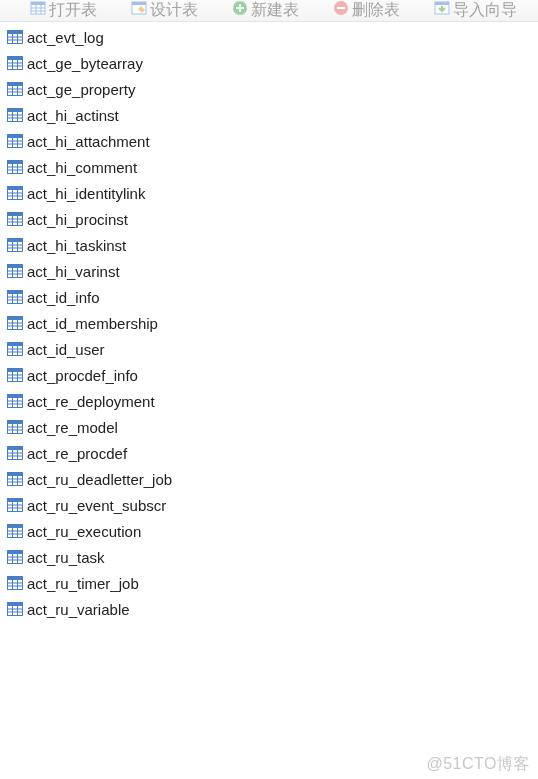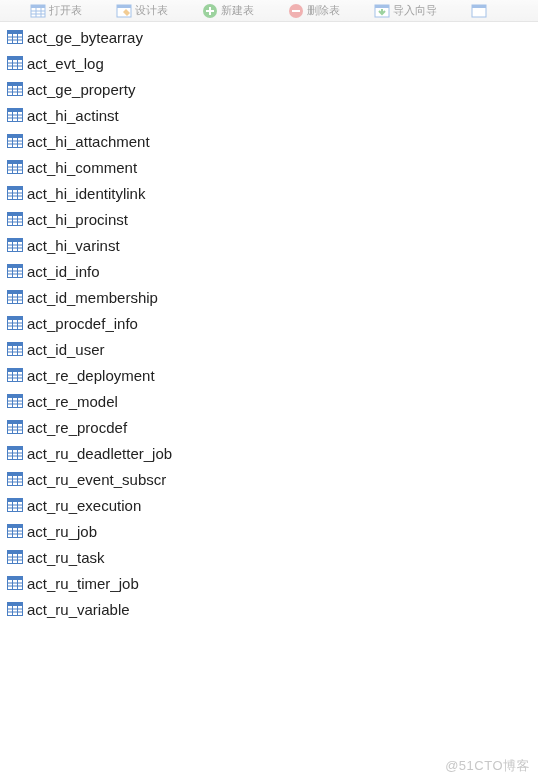--- a/index.html
+++ b/index.html
@@ -24,23 +24,22 @@
       align-items: center;
       gap: 8px;
       padding: 0 4px;
       overflow: hidden;
       white-space: nowrap;
       opacity: 0.55;
       filter: blur(0.4px);
     }
     .toolbar-item {
       display: flex;
-      align-items: center;
       gap: 3px;
-      font-size: 11px;
+      font-size: 16px;
       color: #555;
       padding-left: 26px;
     }
     .toolbar-icon {
       width: 16px;
       height: 16px;
       display: inline-flex;
       align-items: center;
       justify-content: center;
     }
@@ -64,21 +63,21 @@
     }
     .table-label {
       font-size: 15px;
       color: #222;
       font-family: "SimSun", "Microsoft YaHei", sans-serif;
     }
     .watermark {
       position: absolute;
       bottom: 4px;
       right: 8px;
-      font-size: 13px;
+      font-size: 16px;
       color: #c8c8c8;
       letter-spacing: 0.5px;
     }
   </style>
 </head>
 <body>
 
 <div class="toolbar">
   <div class="toolbar-item">
     <span class="toolbar-icon">
@@ -147,46 +146,46 @@
       <span class="table-icon">
         <svg width="18" height="18" viewBox="0 0 18 18">
   <rect x="1.5" y="2.5" width="15" height="13" fill="#ffffff" stroke="#4a7fc4" stroke-width="1"></rect>
   <rect x="1.5" y="2.5" width="15" height="3.5" fill="#4a7fc4"></rect>
   <line x1="1.5" y1="9" x2="16.5" y2="9" stroke="#4a7fc4" stroke-width="1"></line>
   <line x1="1.5" y1="12" x2="16.5" y2="12" stroke="#4a7fc4" stroke-width="1"></line>
   <line x1="6.5" y1="6" x2="6.5" y2="15.5" stroke="#4a7fc4" stroke-width="1"></line>
   <line x1="11.5" y1="6" x2="11.5" y2="15.5" stroke="#4a7fc4" stroke-width="1"></line>
 </svg>
       </span>
+      <span class="table-label">act_evt_log</span>
+    </div>
+    <div class="table-item">
+      <span class="table-icon">
+        <svg width="18" height="18" viewBox="0 0 18 18">
+  <rect x="1.5" y="2.5" width="15" height="13" fill="#ffffff" stroke="#4a7fc4" stroke-width="1"></rect>
+  <rect x="1.5" y="2.5" width="15" height="3.5" fill="#4a7fc4"></rect>
+  <line x1="1.5" y1="9" x2="16.5" y2="9" stroke="#4a7fc4" stroke-width="1"></line>
+  <line x1="1.5" y1="12" x2="16.5" y2="12" stroke="#4a7fc4" stroke-width="1"></line>
+  <line x1="6.5" y1="6" x2="6.5" y2="15.5" stroke="#4a7fc4" stroke-width="1"></line>
+  <line x1="11.5" y1="6" x2="11.5" y2="15.5" stroke="#4a7fc4" stroke-width="1"></line>
+</svg>
+      </span>
       <span class="table-label">act_ge_bytearray</span>
     </div>
     <div class="table-item">
       <span class="table-icon">
         <svg width="18" height="18" viewBox="0 0 18 18">
   <rect x="1.5" y="2.5" width="15" height="13" fill="#ffffff" stroke="#4a7fc4" stroke-width="1"></rect>
   <rect x="1.5" y="2.5" width="15" height="3.5" fill="#4a7fc4"></rect>
   <line x1="1.5" y1="9" x2="16.5" y2="9" stroke="#4a7fc4" stroke-width="1"></line>
   <line x1="1.5" y1="12" x2="16.5" y2="12" stroke="#4a7fc4" stroke-width="1"></line>
   <line x1="6.5" y1="6" x2="6.5" y2="15.5" stroke="#4a7fc4" stroke-width="1"></line>
   <line x1="11.5" y1="6" x2="11.5" y2="15.5" stroke="#4a7fc4" stroke-width="1"></line>
 </svg>
       </span>
-      <span class="table-label">act_evt_log</span>
-    </div>
-    <div class="table-item">
-      <span class="table-icon">
-        <svg width="18" height="18" viewBox="0 0 18 18">
-  <rect x="1.5" y="2.5" width="15" height="13" fill="#ffffff" stroke="#4a7fc4" stroke-width="1"></rect>
-  <rect x="1.5" y="2.5" width="15" height="3.5" fill="#4a7fc4"></rect>
-  <line x1="1.5" y1="9" x2="16.5" y2="9" stroke="#4a7fc4" stroke-width="1"></line>
-  <line x1="1.5" y1="12" x2="16.5" y2="12" stroke="#4a7fc4" stroke-width="1"></line>
-  <line x1="6.5" y1="6" x2="6.5" y2="15.5" stroke="#4a7fc4" stroke-width="1"></line>
-  <line x1="11.5" y1="6" x2="11.5" y2="15.5" stroke="#4a7fc4" stroke-width="1"></line>
-</svg>
-      </span>
       <span class="table-label">act_ge_property</span>
     </div>
     <div class="table-item">
       <span class="table-icon">
         <svg width="18" height="18" viewBox="0 0 18 18">
   <rect x="1.5" y="2.5" width="15" height="13" fill="#ffffff" stroke="#4a7fc4" stroke-width="1"></rect>
   <rect x="1.5" y="2.5" width="15" height="3.5" fill="#4a7fc4"></rect>
   <line x1="1.5" y1="9" x2="16.5" y2="9" stroke="#4a7fc4" stroke-width="1"></line>
   <line x1="1.5" y1="12" x2="16.5" y2="12" stroke="#4a7fc4" stroke-width="1"></line>
   <line x1="6.5" y1="6" x2="6.5" y2="15.5" stroke="#4a7fc4" stroke-width="1"></line>
@@ -251,20 +250,33 @@
       <span class="table-icon">
         <svg width="18" height="18" viewBox="0 0 18 18">
   <rect x="1.5" y="2.5" width="15" height="13" fill="#ffffff" stroke="#4a7fc4" stroke-width="1"></rect>
   <rect x="1.5" y="2.5" width="15" height="3.5" fill="#4a7fc4"></rect>
   <line x1="1.5" y1="9" x2="16.5" y2="9" stroke="#4a7fc4" stroke-width="1"></line>
   <line x1="1.5" y1="12" x2="16.5" y2="12" stroke="#4a7fc4" stroke-width="1"></line>
   <line x1="6.5" y1="6" x2="6.5" y2="15.5" stroke="#4a7fc4" stroke-width="1"></line>
   <line x1="11.5" y1="6" x2="11.5" y2="15.5" stroke="#4a7fc4" stroke-width="1"></line>
 </svg>
       </span>
+      <span class="table-label">act_hi_taskinst</span>
+    </div>
+    <div class="table-item">
+      <span class="table-icon">
+        <svg width="18" height="18" viewBox="0 0 18 18">
+  <rect x="1.5" y="2.5" width="15" height="13" fill="#ffffff" stroke="#4a7fc4" stroke-width="1"></rect>
+  <rect x="1.5" y="2.5" width="15" height="3.5" fill="#4a7fc4"></rect>
+  <line x1="1.5" y1="9" x2="16.5" y2="9" stroke="#4a7fc4" stroke-width="1"></line>
+  <line x1="1.5" y1="12" x2="16.5" y2="12" stroke="#4a7fc4" stroke-width="1"></line>
+  <line x1="6.5" y1="6" x2="6.5" y2="15.5" stroke="#4a7fc4" stroke-width="1"></line>
+  <line x1="11.5" y1="6" x2="11.5" y2="15.5" stroke="#4a7fc4" stroke-width="1"></line>
+</svg>
+      </span>
       <span class="table-label">act_hi_varinst</span>
     </div>
     <div class="table-item">
       <span class="table-icon">
         <svg width="18" height="18" viewBox="0 0 18 18">
   <rect x="1.5" y="2.5" width="15" height="13" fill="#ffffff" stroke="#4a7fc4" stroke-width="1"></rect>
   <rect x="1.5" y="2.5" width="15" height="3.5" fill="#4a7fc4"></rect>
   <line x1="1.5" y1="9" x2="16.5" y2="9" stroke="#4a7fc4" stroke-width="1"></line>
   <line x1="1.5" y1="12" x2="16.5" y2="12" stroke="#4a7fc4" stroke-width="1"></line>
   <line x1="6.5" y1="6" x2="6.5" y2="15.5" stroke="#4a7fc4" stroke-width="1"></line>
@@ -290,46 +302,46 @@
       <span class="table-icon">
         <svg width="18" height="18" viewBox="0 0 18 18">
   <rect x="1.5" y="2.5" width="15" height="13" fill="#ffffff" stroke="#4a7fc4" stroke-width="1"></rect>
   <rect x="1.5" y="2.5" width="15" height="3.5" fill="#4a7fc4"></rect>
   <line x1="1.5" y1="9" x2="16.5" y2="9" stroke="#4a7fc4" stroke-width="1"></line>
   <line x1="1.5" y1="12" x2="16.5" y2="12" stroke="#4a7fc4" stroke-width="1"></line>
   <line x1="6.5" y1="6" x2="6.5" y2="15.5" stroke="#4a7fc4" stroke-width="1"></line>
   <line x1="11.5" y1="6" x2="11.5" y2="15.5" stroke="#4a7fc4" stroke-width="1"></line>
 </svg>
       </span>
+      <span class="table-label">act_id_user</span>
+    </div>
+    <div class="table-item">
+      <span class="table-icon">
+        <svg width="18" height="18" viewBox="0 0 18 18">
+  <rect x="1.5" y="2.5" width="15" height="13" fill="#ffffff" stroke="#4a7fc4" stroke-width="1"></rect>
+  <rect x="1.5" y="2.5" width="15" height="3.5" fill="#4a7fc4"></rect>
+  <line x1="1.5" y1="9" x2="16.5" y2="9" stroke="#4a7fc4" stroke-width="1"></line>
+  <line x1="1.5" y1="12" x2="16.5" y2="12" stroke="#4a7fc4" stroke-width="1"></line>
+  <line x1="6.5" y1="6" x2="6.5" y2="15.5" stroke="#4a7fc4" stroke-width="1"></line>
+  <line x1="11.5" y1="6" x2="11.5" y2="15.5" stroke="#4a7fc4" stroke-width="1"></line>
+</svg>
+      </span>
       <span class="table-label">act_procdef_info</span>
     </div>
     <div class="table-item">
       <span class="table-icon">
         <svg width="18" height="18" viewBox="0 0 18 18">
   <rect x="1.5" y="2.5" width="15" height="13" fill="#ffffff" stroke="#4a7fc4" stroke-width="1"></rect>
   <rect x="1.5" y="2.5" width="15" height="3.5" fill="#4a7fc4"></rect>
   <line x1="1.5" y1="9" x2="16.5" y2="9" stroke="#4a7fc4" stroke-width="1"></line>
   <line x1="1.5" y1="12" x2="16.5" y2="12" stroke="#4a7fc4" stroke-width="1"></line>
   <line x1="6.5" y1="6" x2="6.5" y2="15.5" stroke="#4a7fc4" stroke-width="1"></line>
   <line x1="11.5" y1="6" x2="11.5" y2="15.5" stroke="#4a7fc4" stroke-width="1"></line>
 </svg>
       </span>
-      <span class="table-label">act_id_user</span>
-    </div>
-    <div class="table-item">
-      <span class="table-icon">
-        <svg width="18" height="18" viewBox="0 0 18 18">
-  <rect x="1.5" y="2.5" width="15" height="13" fill="#ffffff" stroke="#4a7fc4" stroke-width="1"></rect>
-  <rect x="1.5" y="2.5" width="15" height="3.5" fill="#4a7fc4"></rect>
-  <line x1="1.5" y1="9" x2="16.5" y2="9" stroke="#4a7fc4" stroke-width="1"></line>
-  <line x1="1.5" y1="12" x2="16.5" y2="12" stroke="#4a7fc4" stroke-width="1"></line>
-  <line x1="6.5" y1="6" x2="6.5" y2="15.5" stroke="#4a7fc4" stroke-width="1"></line>
-  <line x1="11.5" y1="6" x2="11.5" y2="15.5" stroke="#4a7fc4" stroke-width="1"></line>
-</svg>
-      </span>
       <span class="table-label">act_re_deployment</span>
     </div>
     <div class="table-item">
       <span class="table-icon">
         <svg width="18" height="18" viewBox="0 0 18 18">
   <rect x="1.5" y="2.5" width="15" height="13" fill="#ffffff" stroke="#4a7fc4" stroke-width="1"></rect>
   <rect x="1.5" y="2.5" width="15" height="3.5" fill="#4a7fc4"></rect>
   <line x1="1.5" y1="9" x2="16.5" y2="9" stroke="#4a7fc4" stroke-width="1"></line>
   <line x1="1.5" y1="12" x2="16.5" y2="12" stroke="#4a7fc4" stroke-width="1"></line>
   <line x1="6.5" y1="6" x2="6.5" y2="15.5" stroke="#4a7fc4" stroke-width="1"></line>
@@ -382,33 +394,20 @@
         <svg width="18" height="18" viewBox="0 0 18 18">
   <rect x="1.5" y="2.5" width="15" height="13" fill="#ffffff" stroke="#4a7fc4" stroke-width="1"></rect>
   <rect x="1.5" y="2.5" width="15" height="3.5" fill="#4a7fc4"></rect>
   <line x1="1.5" y1="9" x2="16.5" y2="9" stroke="#4a7fc4" stroke-width="1"></line>
   <line x1="1.5" y1="12" x2="16.5" y2="12" stroke="#4a7fc4" stroke-width="1"></line>
   <line x1="6.5" y1="6" x2="6.5" y2="15.5" stroke="#4a7fc4" stroke-width="1"></line>
   <line x1="11.5" y1="6" x2="11.5" y2="15.5" stroke="#4a7fc4" stroke-width="1"></line>
 </svg>
       </span>
       <span class="table-label">act_ru_execution</span>
-    </div>
-    <div class="table-item">
-      <span class="table-icon">
-        <svg width="18" height="18" viewBox="0 0 18 18">
-  <rect x="1.5" y="2.5" width="15" height="13" fill="#ffffff" stroke="#4a7fc4" stroke-width="1"></rect>
-  <rect x="1.5" y="2.5" width="15" height="3.5" fill="#4a7fc4"></rect>
-  <line x1="1.5" y1="9" x2="16.5" y2="9" stroke="#4a7fc4" stroke-width="1"></line>
-  <line x1="1.5" y1="12" x2="16.5" y2="12" stroke="#4a7fc4" stroke-width="1"></line>
-  <line x1="6.5" y1="6" x2="6.5" y2="15.5" stroke="#4a7fc4" stroke-width="1"></line>
-  <line x1="11.5" y1="6" x2="11.5" y2="15.5" stroke="#4a7fc4" stroke-width="1"></line>
-</svg>
-      </span>
-      <span class="table-label">act_ru_job</span>
     </div>
     <div class="table-item">
       <span class="table-icon">
         <svg width="18" height="18" viewBox="0 0 18 18">
   <rect x="1.5" y="2.5" width="15" height="13" fill="#ffffff" stroke="#4a7fc4" stroke-width="1"></rect>
   <rect x="1.5" y="2.5" width="15" height="3.5" fill="#4a7fc4"></rect>
   <line x1="1.5" y1="9" x2="16.5" y2="9" stroke="#4a7fc4" stroke-width="1"></line>
   <line x1="1.5" y1="12" x2="16.5" y2="12" stroke="#4a7fc4" stroke-width="1"></line>
   <line x1="6.5" y1="6" x2="6.5" y2="15.5" stroke="#4a7fc4" stroke-width="1"></line>
   <line x1="11.5" y1="6" x2="11.5" y2="15.5" stroke="#4a7fc4" stroke-width="1"></line>

